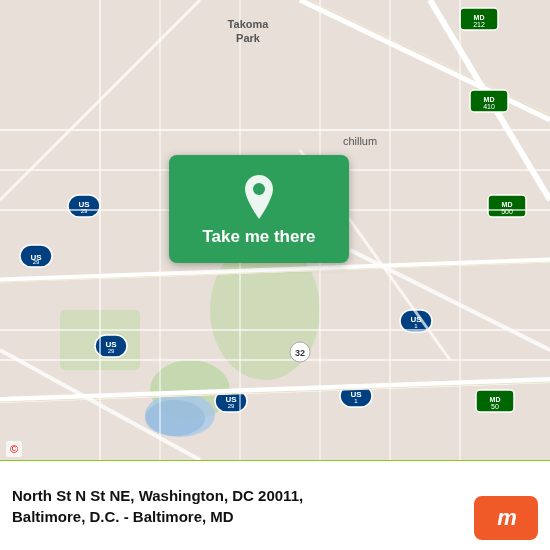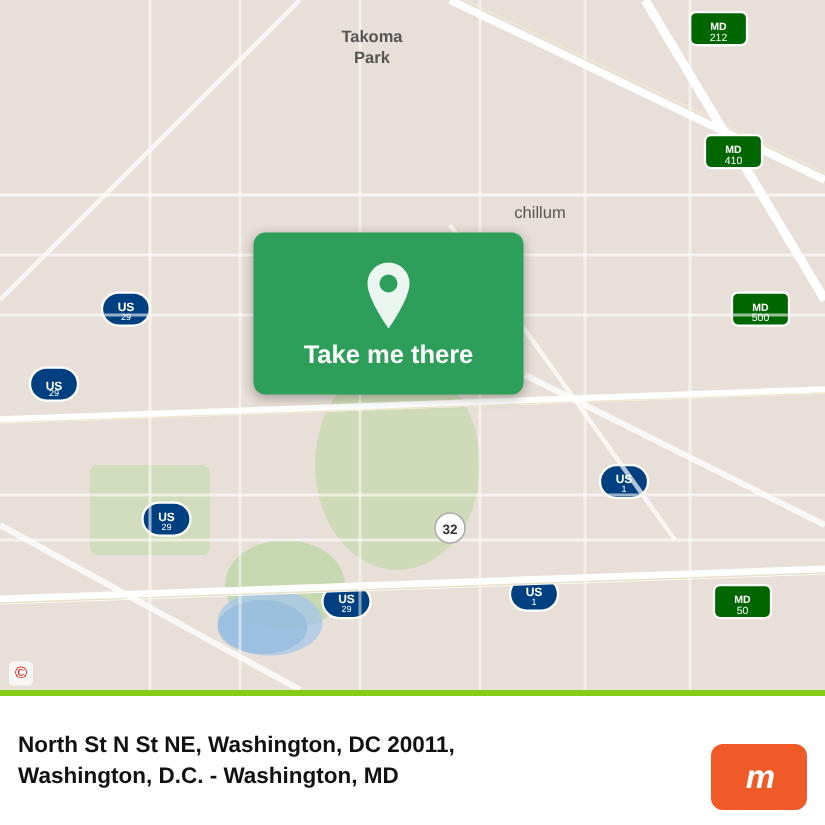--- a/index.html
+++ b/index.html
@@ -55,21 +55,21 @@
     }
 
     
     .info-bar {
       position: absolute;
       bottom: 0;
       left: 0;
       right: 0;
       background: white;
       padding: 10px 12px;
-      border-top: 4px solid #84cc16;
+      border-top: 1px solid #84cc16;
       height: 90px;
       display: flex;
       flex-direction: column;
       justify-content: center;
     }
 
     .osm-credit {
       position: absolute;
       bottom: 93px;
       left: 6px;
@@ -226,20 +226,20 @@
     <span>Take me there</span>
   </button>
 </div>
 
 <div class="osm-credit">
   <span class="osm-copyright">©</span>
 </div>
 
 <div class="info-bar">
   <div class="address-text">North St N St NE, Washington, DC 20011,</div>
-  <div class="address-text">Washington, D.C. - Washington, MD</div>
+  <div class="address-text">Baltimore, D.C. - Baltimore, MD</div>
 
   <div class="moovit-logo">
     <div class="moovit-badge">
       <span class="moovit-m">m</span>
     </div>
   </div>
 </div>
 
 </body></html>

